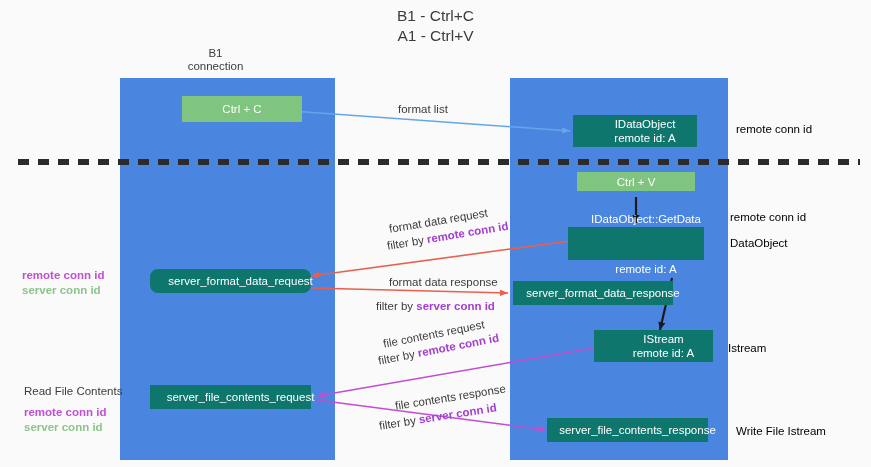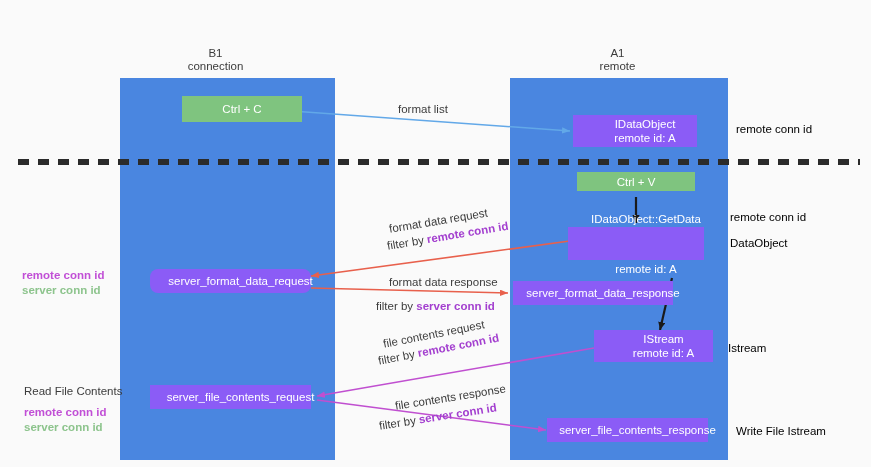--- a/index.html
+++ b/index.html
@@ -21,46 +21,46 @@
     color:#3c3c3c;font-size:15.5px;line-height:20px;
   }
 
   .node{
     position:absolute;display:flex;flex-direction:column;
     align-items:center;justify-content:center;
     color:#ffffff;font-size:11.5px;line-height:14px;
     text-align:center;box-sizing:border-box;
   }
   .node.green{background:#7fc47f;}
-  .node.orange{background:#8b5cf6;padding-left:20px;}
+  .node.orange{background:#0f766e;padding-left:20px;}
 
   .lbl{position:absolute;font-size:11.5px;line-height:14px;color:#3c3c3c;white-space:nowrap;}
   .lbl .pur{color:#a33fcf;font-weight:bold;}
   .lbl.rot-a{transform:rotate(-9.5deg);transform-origin:left top;}
   .lbl.rot-c{transform:rotate(-11deg);transform-origin:left top;}
   .lbl.rot-d{transform:rotate(-9deg);transform-origin:left top;}
 
   .side{position:absolute;font-size:11.5px;line-height:15px;white-space:nowrap;}
   .side .pur{color:#c14fd6;font-weight:bold;}
   .side .grn{color:#8dc48d;font-weight:bold;}
   .side .plain{color:#3c3c3c;}
 </style>
 </head>
 <body>
 
 <div id="stage">
 
+  <div class="title">
+    <div>B1 - Ctrl+C</div>
+    <div>A1 - Ctrl+V</div>
+  </div>
 
   <div class="lane-head" style="left:158px;top:47px;width:115px;">
     <div>B1</div>
     <div>connection</div>
-  </div>
-  <div class="lane-head" style="left:560px;top:47px;width:115px;">
-    <div>A1</div>
-    <div>remote</div>
   </div>
 
   <div class="lane" style="left:120px;top:78px;width:215px;height:382px;"></div>
   <div class="lane" style="left:510px;top:78px;width:218px;height:382px;"></div>
 
   <svg id="canvas">
     <defs>
       <marker id="arrBlue" markerWidth="9" markerHeight="9" refX="8" refY="3.2" orient="auto" markerUnits="userSpaceOnUse">
         <path d="M0,0 L8,3.2 L0,6.4 z" fill="#62a8e8"></path>
       </marker>

